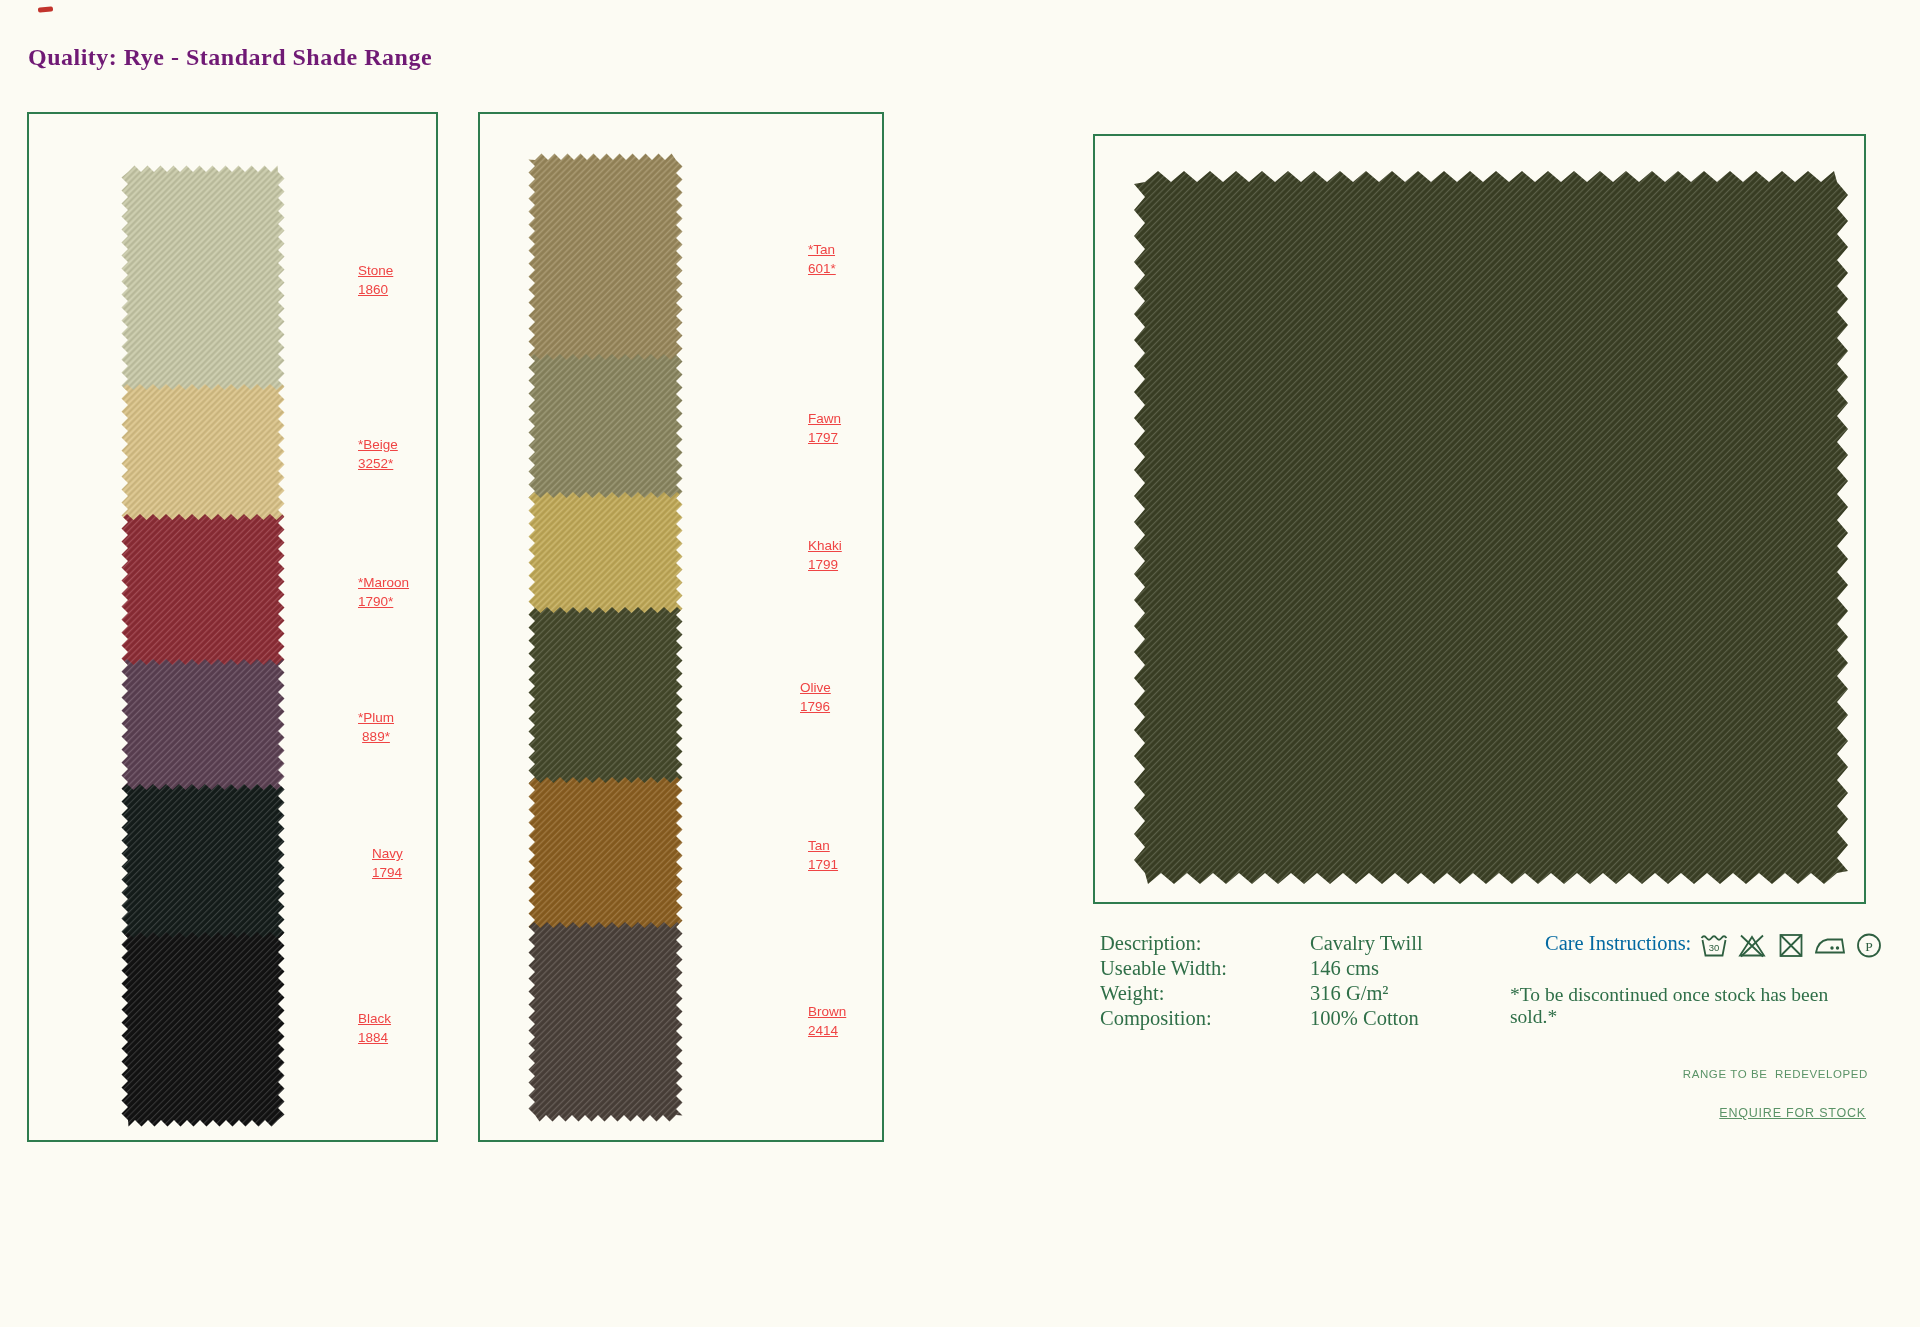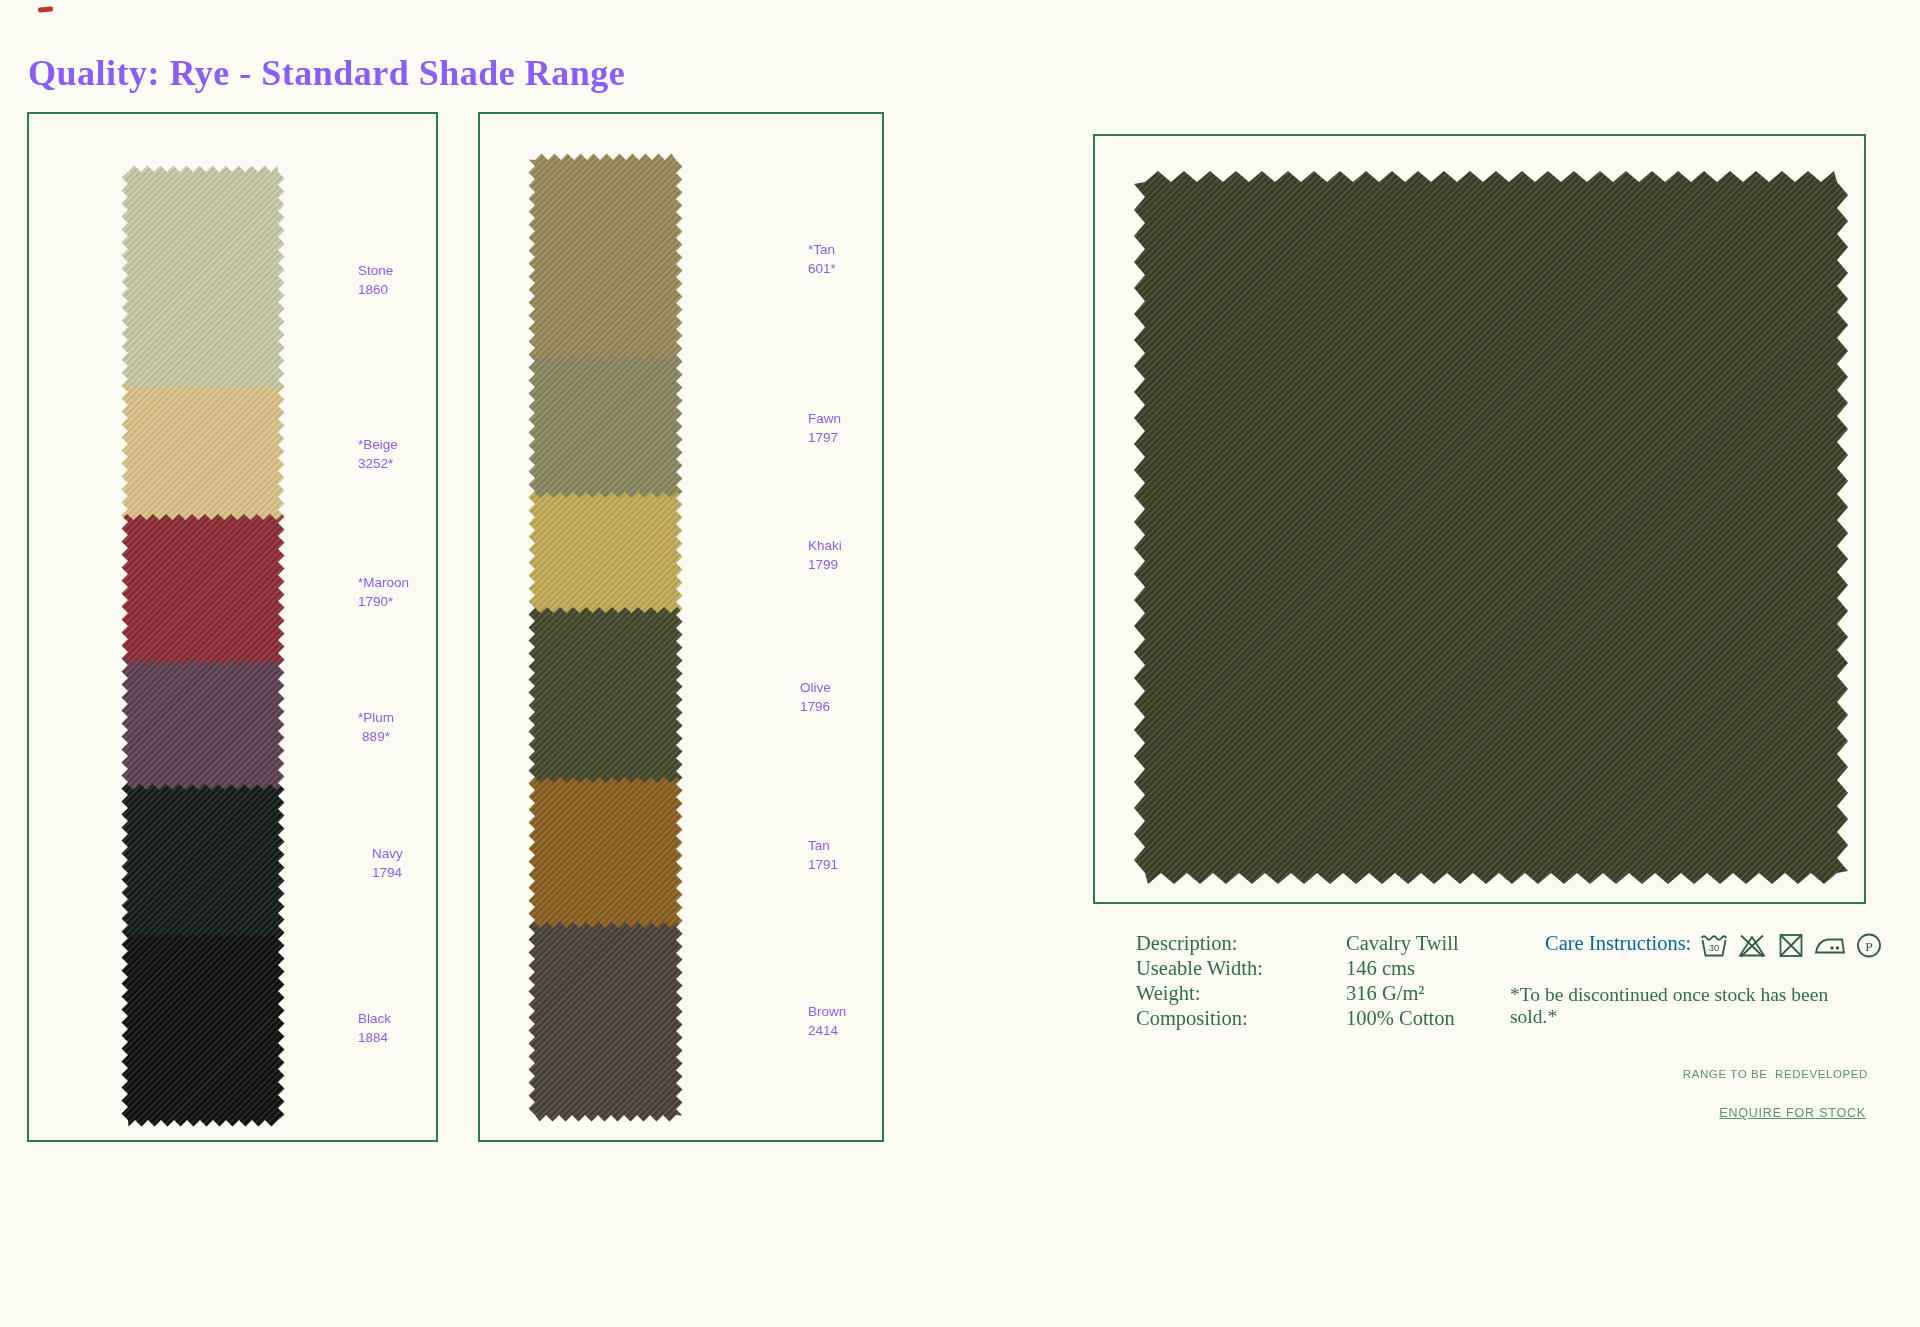--- a/index.html
+++ b/index.html
@@ -1,31 +1,31 @@
 <!DOCTYPE html>
 <html><head>
 <meta charset="utf-8">
 <style>
   html,body{margin:0;padding:0;}
   body{width:1920px;height:1327px;background:#fcfbf3;font-family:"Liberation Serif",serif;overflow:hidden;}
   .page{position:relative;width:1920px;height:1327px;background:#fcfbf3;}
-  .title{position:absolute;left:28px;top:52px;margin:0;font-family:"Liberation Serif",serif;
-         font-size:36px;font-weight:bold;color:#8b5cf6;letter-spacing:0.5px;}
+  .title{position:absolute;left:28px;top:44px;margin:0;font-family:"Liberation Serif",serif;
+         font-size:24px;font-weight:bold;color:#701a75;letter-spacing:0.5px;}
   .box{position:absolute;border:2.5px solid #2e7c4e;background:transparent;}
   .box1{left:27px;top:112px;width:407px;height:1026px;}
   .box2{left:478px;top:112px;width:402px;height:1026px;}
   .box3{left:1093px;top:134px;width:769px;height:766px;}
   .strip-layer{position:absolute;left:0;top:0;right:0;bottom:0;}
   .strip-layer svg{position:absolute;left:0;top:0;}
   .swatch-label{position:absolute;font-family:"Liberation Sans",sans-serif;font-size:13.5px;
-                line-height:19px;color:#8b5cf6;white-space:nowrap;}
+                line-height:19px;color:#ef4444;white-space:nowrap;text-decoration:underline;}
   .footer-note{position:absolute;left:155px;top:1158px;width:600px;text-align:center;
                color:#2f6f48;font-size:20px;line-height:22.5px;}
   .details{position:absolute;left:1100px;top:932px;color:#2f6f48;}
-  .drow{display:flex;height:25px;font-size:20.5px;margin-left:36px;}
+  .drow{display:flex;height:25px;font-size:20.5px;}
   .dlabel{width:210px;}
   .dvalue{}
   .care{position:absolute;left:1545px;top:930px;color:#0369a1;font-size:20.5px;white-space:nowrap;}
   .care .icons{display:inline-block;vertical-align:middle;margin-left:8px;}
   .care .icons svg{vertical-align:middle;margin-right:3px;}
   .discontinued{position:absolute;left:1510px;top:984px;width:370px;color:#2f6f48;font-size:19.5px;}
   .range-note{position:absolute;right:52px;top:1068px;color:#5a9367;
               font-family:"Liberation Sans",sans-serif;font-size:11.5px;letter-spacing:0.6px;}
   .stock-note{position:absolute;right:54px;top:1106px;color:#5a9367;
               font-family:"Liberation Sans",sans-serif;font-size:12.5px;letter-spacing:0.8px;text-decoration:underline;}

